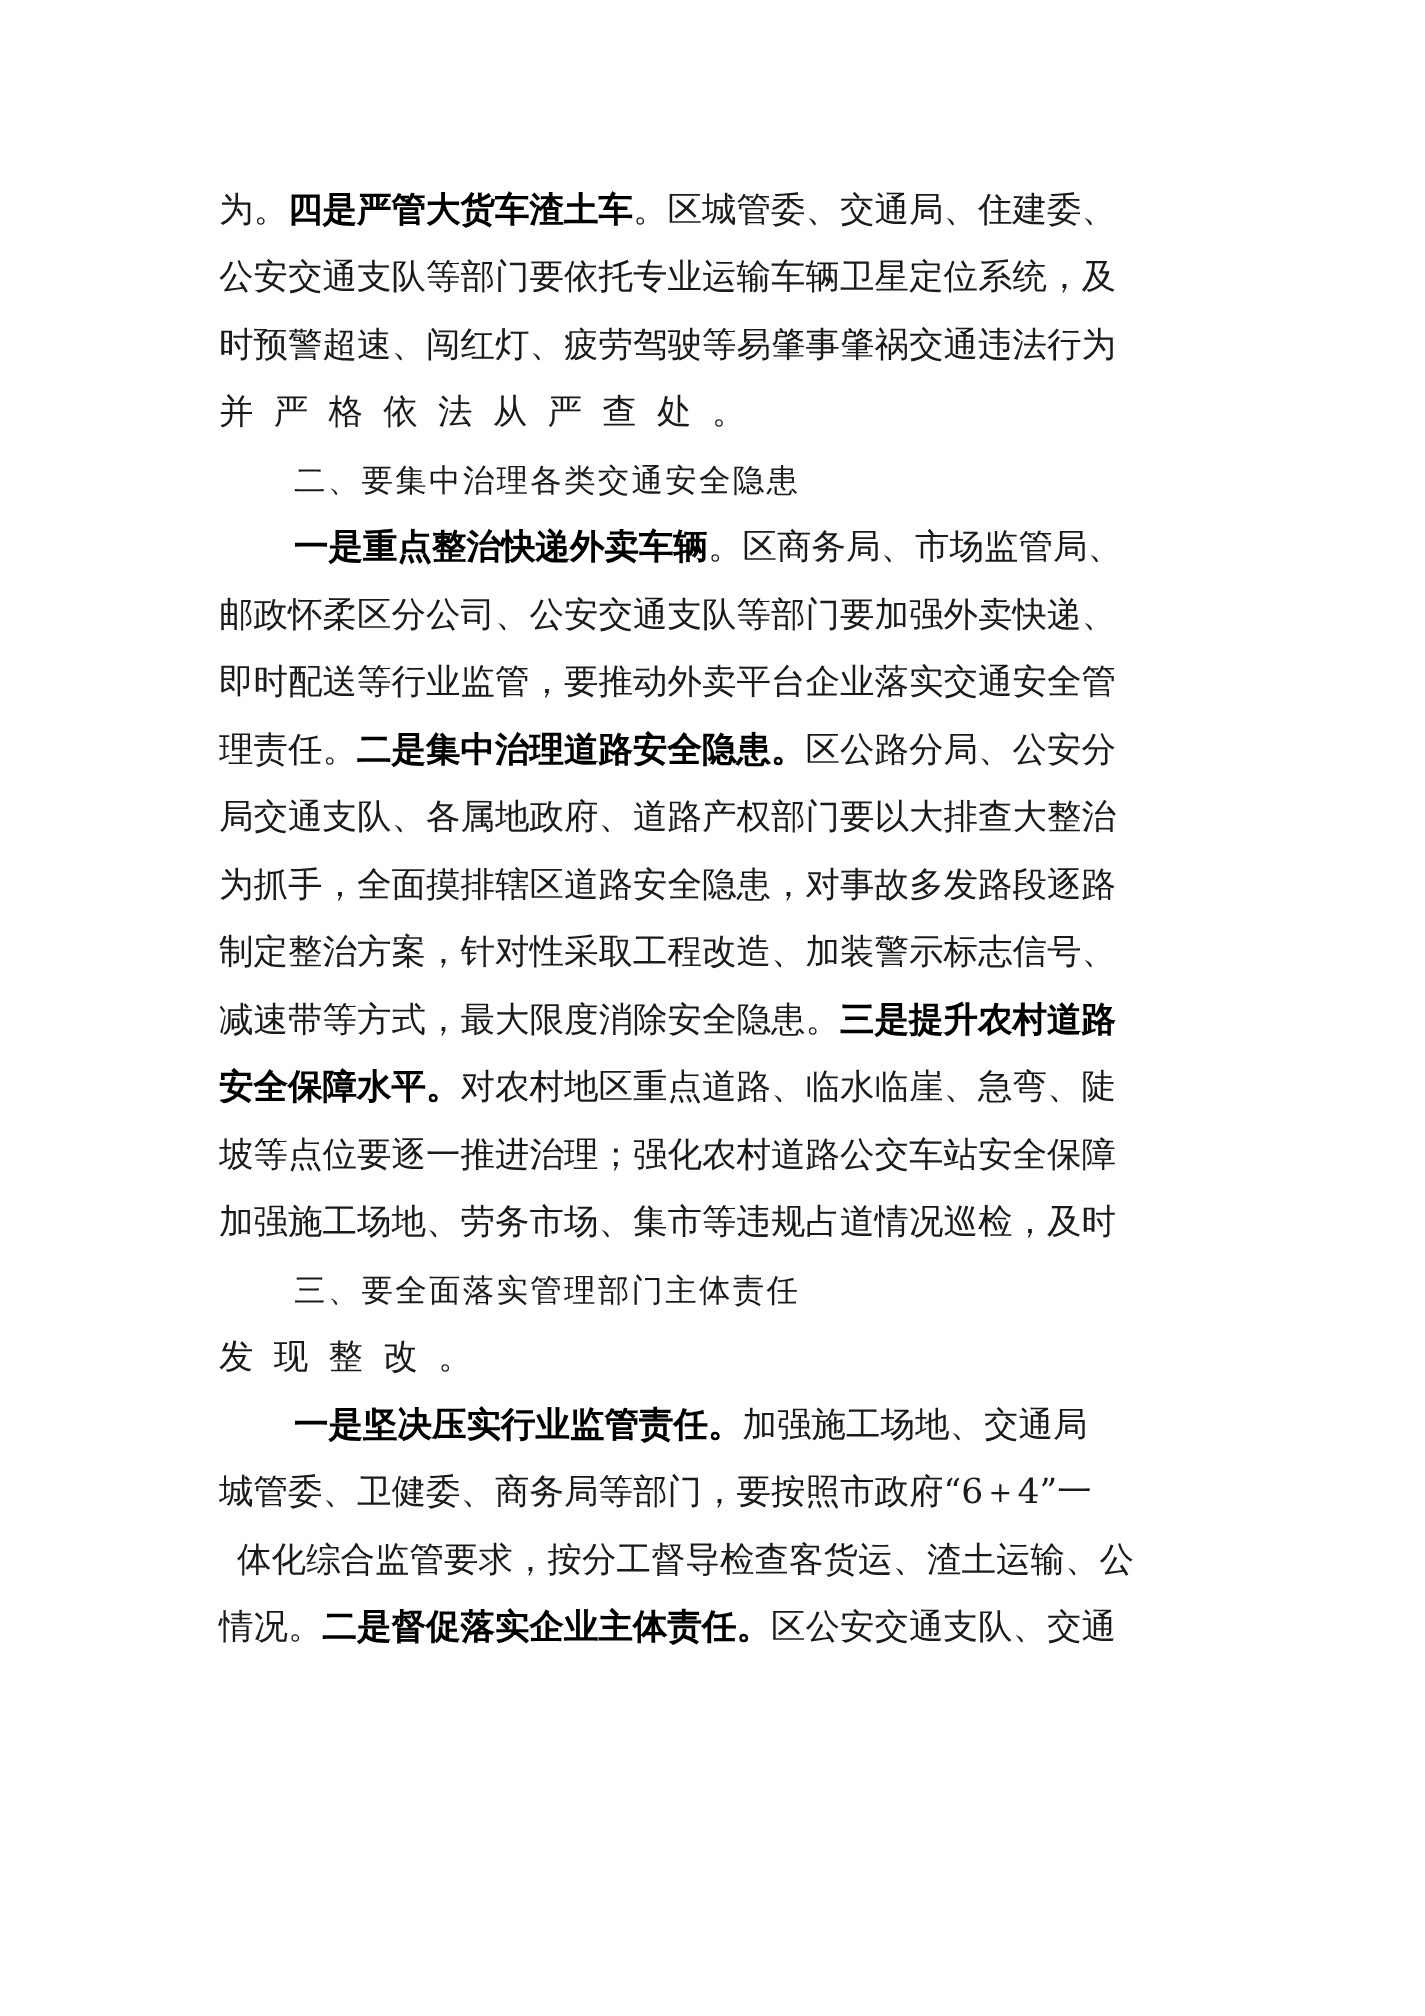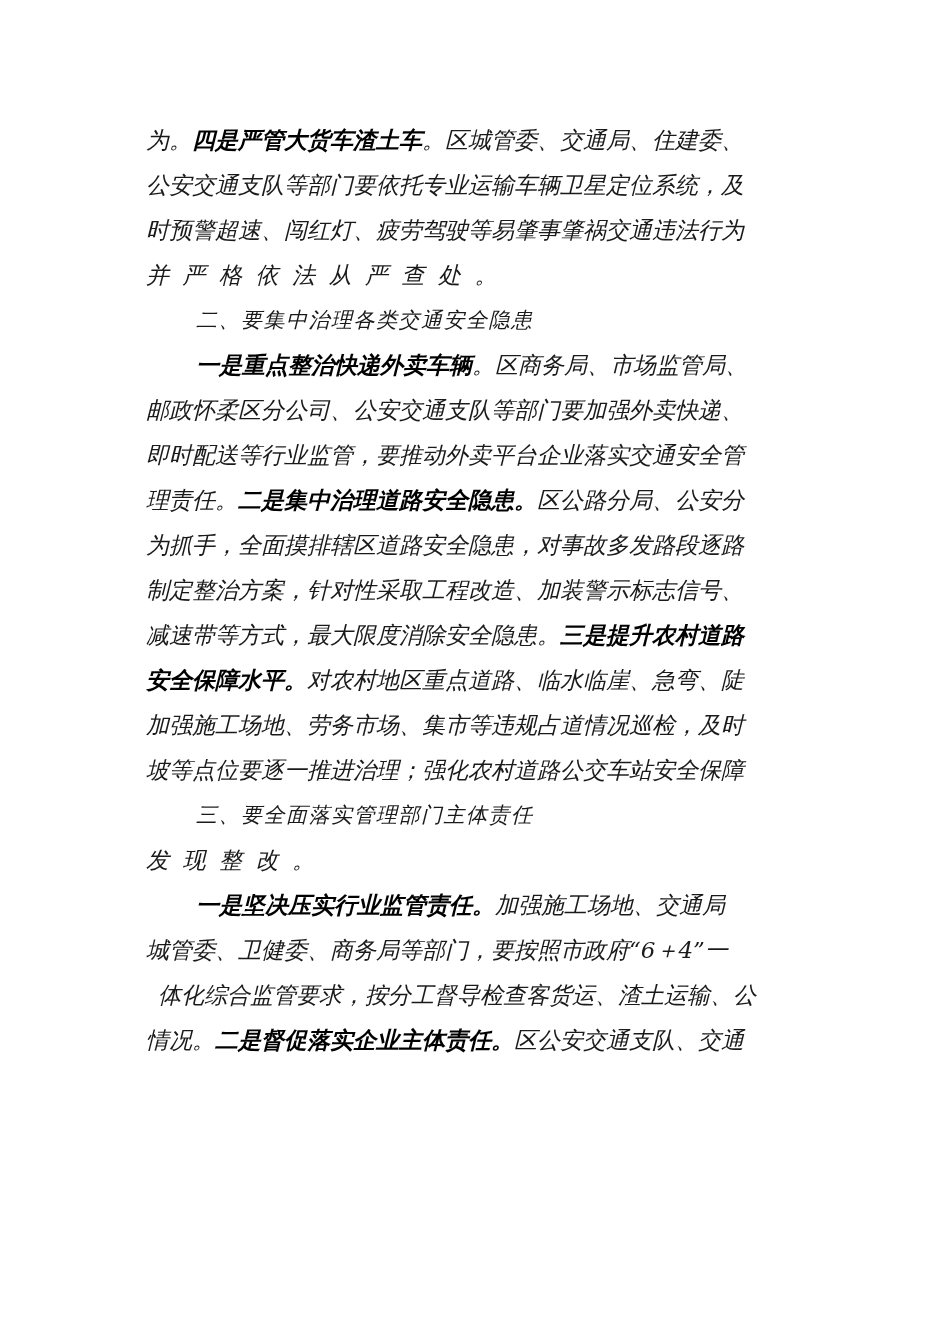--- a/index.html
+++ b/index.html
@@ -22,21 +22,20 @@
       width: 662px;
     }
     .line {
       height: 45px;
       line-height: 45px;
       font-size: 23px;
       white-space: nowrap;
       text-align: justify;
       text-align-last: justify;
       letter-spacing: 0;
-      font-style: italic;
     }
     .line.last {
       text-align-last: left;
       letter-spacing: 13.5px;
     }
     .line.indent {
       padding-left: 50px;
     }
     .heading {
       font-family: "DejaVu Sans", "Liberation Sans", sans-serif;
@@ -57,25 +56,26 @@
 <div class="page" id="page">
     <div class="line" style="letter-spacing: -0.000625px; text-align-last: left; text-align: left;"><span class="seg">为。</span><span class="seg b">四是严管大货车渣土车</span><span class="seg">。区城管委、交通局、住建委、</span></div>
     <div class="line" style="letter-spacing: 0px; text-align-last: left; text-align: left;"><span class="seg">公安交通支队等部门要依托专业运输车辆卫星定位系统，及</span></div>
     <div class="line" style="letter-spacing: 0px; text-align-last: left; text-align: left;"><span class="seg">时预警超速、闯红灯、疲劳驾驶等易肇事肇祸交通违法行为</span></div>
     <div class="line last"><span class="seg">并严格依法从严查处。</span></div>
     <div class="line indent heading"><span class="seg">二、要集中治理各类交通安全隐患</span></div>
     <div class="line indent" style="letter-spacing: -0.000679348px; text-align-last: left; text-align: center;"><span class="seg b">一是重点整治快递外卖车辆</span><span class="seg">。区商务局、市场监管局、</span></div>
     <div class="line" style="letter-spacing: 0px; text-align-last: left; text-align: left;"><span class="seg">邮政怀柔区分公司、公安交通支队等部门要加强外卖快递、</span></div>
     <div class="line" style="letter-spacing: 0px; text-align-last: left; text-align: left;"><span class="seg">即时配送等行业监管，要推动外卖平台企业落实交通安全管</span></div>
     <div class="line" style="letter-spacing: -0.000625px; text-align-last: left; text-align: right;"><span class="seg">理责任。</span><span class="seg b">二是集中治理道路安全隐患。</span><span class="seg">区公路分局、公安分</span></div>
+    <div class="line" style="letter-spacing: 0px; text-align-last: left; text-align: left;"><span class="seg">局交通支队、各属地政府、道路产权部门要以大排查大整治</span></div>
     <div class="line" style="letter-spacing: 0px; text-align-last: left; text-align: left;"><span class="seg">为抓手，全面摸排辖区道路安全隐患，对事故多发路段逐路</span></div>
     <div class="line" style="letter-spacing: 0px; text-align-last: left; text-align: left;"><span class="seg">制定整治方案，针对性采取工程改造、加装警示标志信号、</span></div>
     <div class="line" style="letter-spacing: -0.000625px; text-align-last: left; text-align: left;"><span class="seg">减速带等方式，最大限度消除安全隐患。</span><span class="seg b">三是提升农村道路</span></div>
     <div class="line" style="letter-spacing: -0.000625px; text-align-last: left; text-align: left;"><span class="seg b">安全保障水平。</span><span class="seg">对农村地区重点道路、临水临崖、急弯、陡</span></div>
+    <div class="line" style="letter-spacing: 0px; text-align-last: left; text-align: left;"><span class="seg">坡等点位要逐一推进治理；强化农村道路公交车站安全保障</span></div>
     <div class="line" style="letter-spacing: 0px; text-align-last: left; text-align: left;"><span class="seg">加强施工场地、劳务市场、集市等违规占道情况巡检，及时</span></div>
-    <div class="line" style="letter-spacing: 0px; text-align-last: left; text-align: left;"><span class="seg">坡等点位要逐一推进治理；强化农村道路公交车站安全保障</span></div>
     <div class="line indent heading"><span class="seg">三、要全面落实管理部门主体责任</span></div>
     <div class="line last"><span class="seg">发现整改。</span></div>
     <div class="line indent" style="letter-spacing: -0.000679348px; text-align-last: left; text-align: left;"><span class="seg b">一是坚决压实行业监管责任。</span><span class="seg">加强施工场地、交通局</span></div>
     <div class="line" style="letter-spacing: 0px; text-align-last: left; text-align: left;"><span class="seg">城管委、卫健委、商务局等部门，要按照市政府“6＋4”一</span></div>
     <div class="line" style="letter-spacing: 0px; text-align-last: left; text-align: left; margin-left: 12px;"><span class="seg">体化综合监管要求，按分工督导检查客货运、渣土运输、公</span></div>
     <div class="line" style="letter-spacing: -0.000625px; text-align-last: left; text-align: left;"><span class="seg">情况。</span><span class="seg b">二是督促落实企业主体责任。</span><span class="seg">区公安交通支队、交通</span></div>
   </div>
 
 </body></html>

